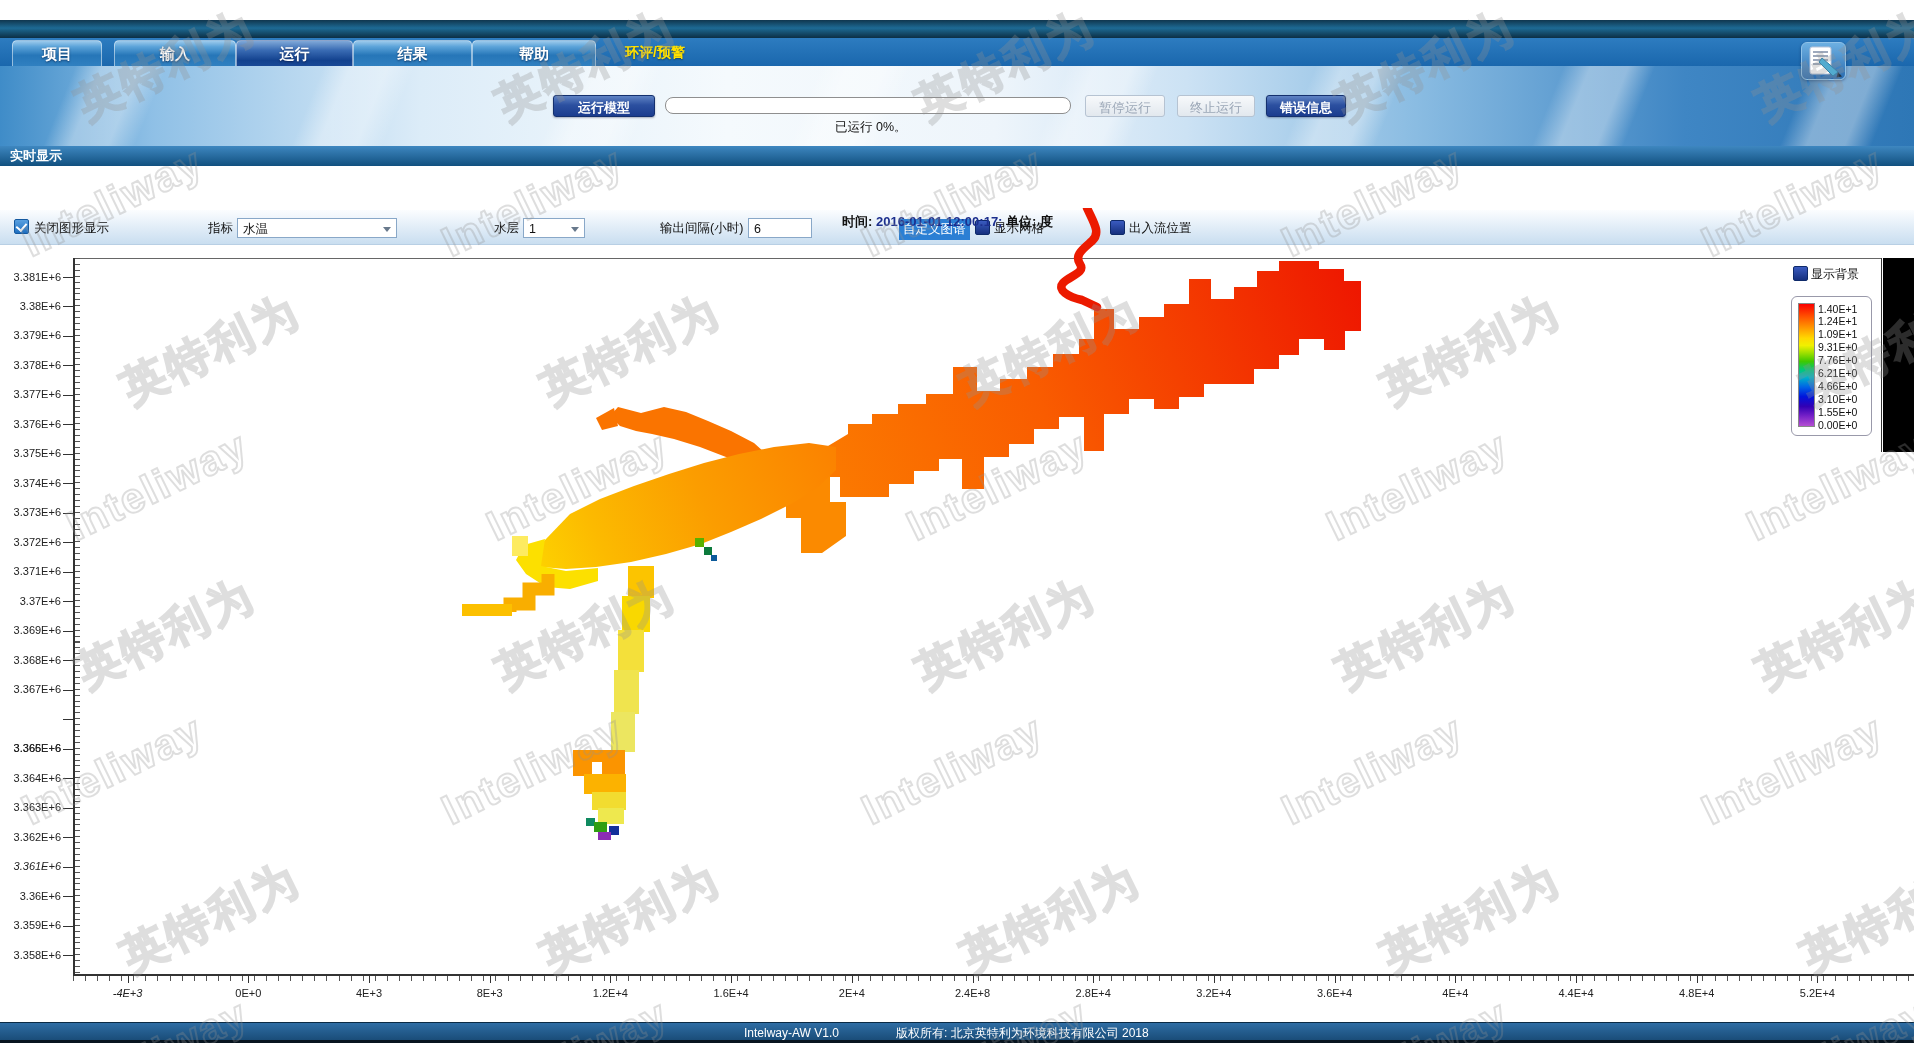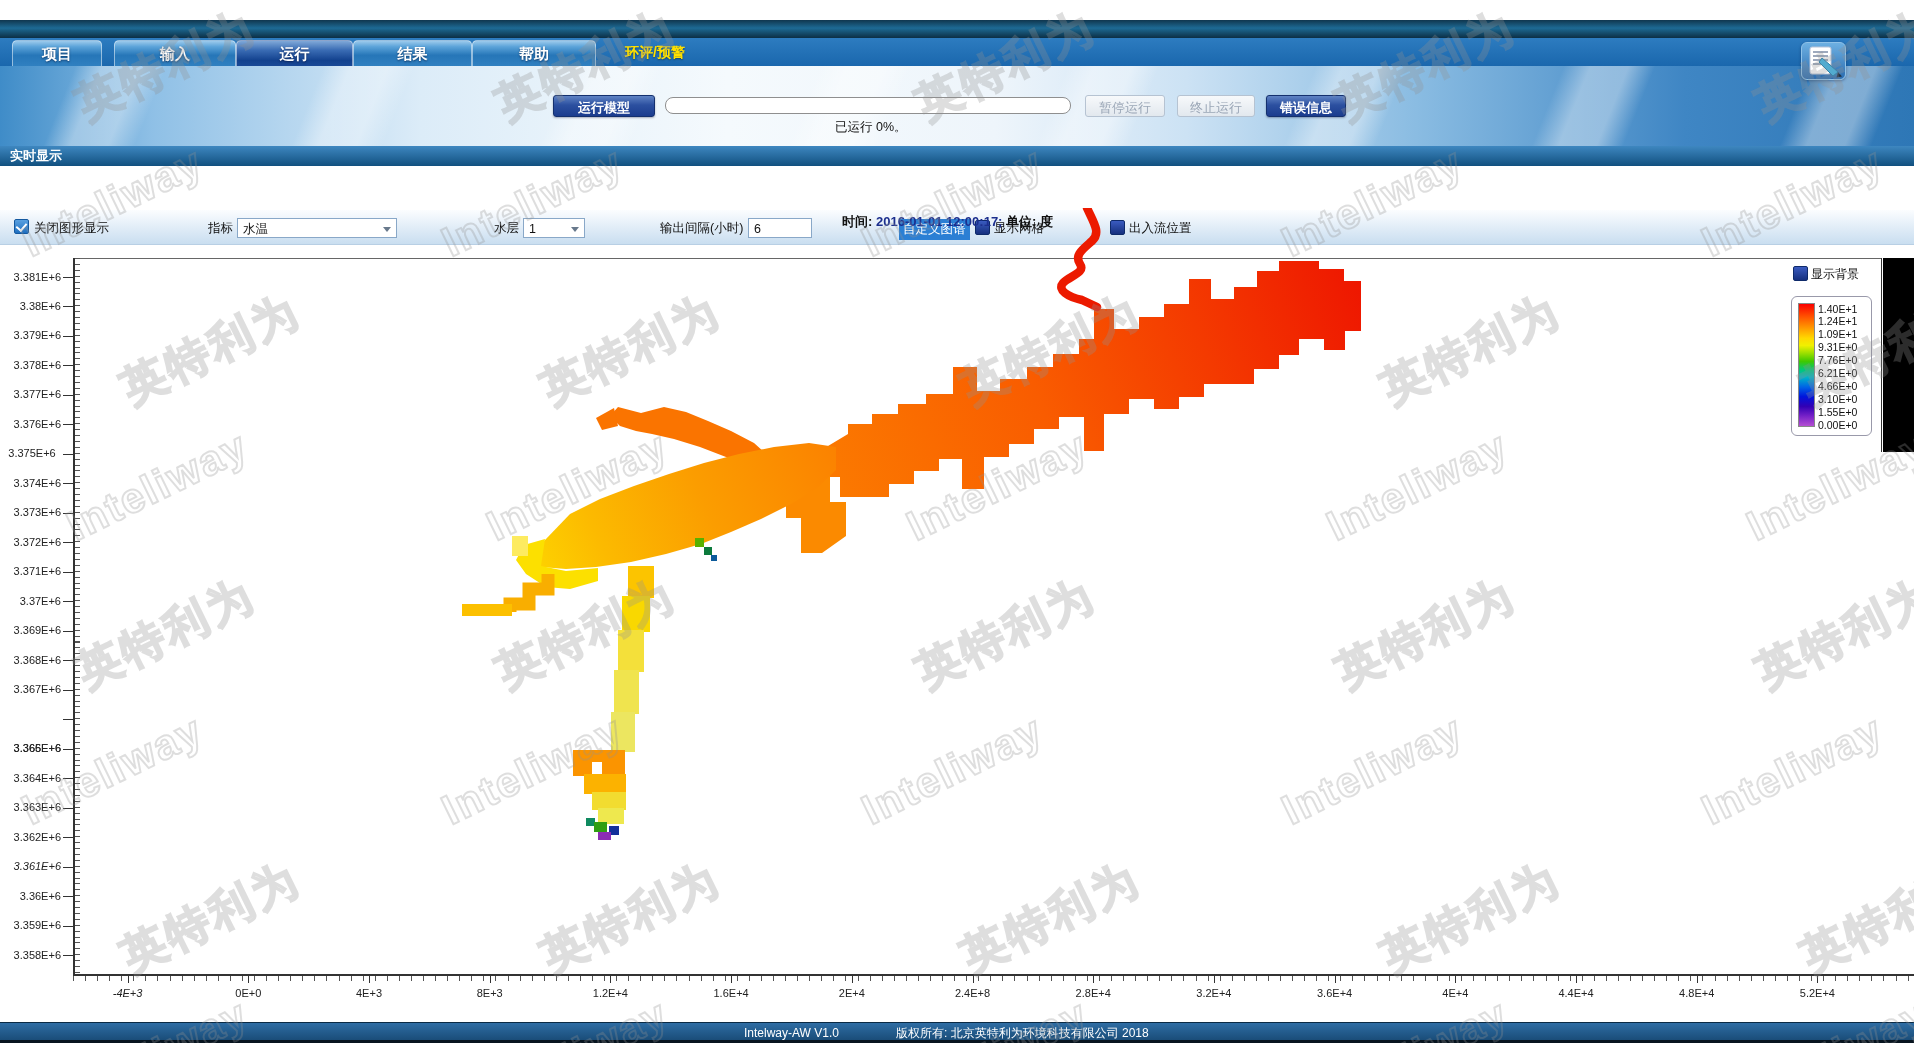--- a/index.html
+++ b/index.html
@@ -178,21 +178,21 @@
       <div class="abs ylab" style="left: 3px; top: 299.98px;">3.38E+6</div>
       <div class="abs ytick" style="left: 63px; top: 335.96px;"></div>
       <div class="abs ylab" style="left: 3px; top: 329.46px;">3.379E+6</div>
       <div class="abs ytick" style="left: 63px; top: 365.44px;"></div>
       <div class="abs ylab" style="left: 3px; top: 358.94px;">3.378E+6</div>
       <div class="abs ytick" style="left: 63px; top: 394.92px;"></div>
       <div class="abs ylab" style="left: 3px; top: 388.42px;">3.377E+6</div>
       <div class="abs ytick" style="left: 63px; top: 424.4px;"></div>
       <div class="abs ylab" style="left: 3px; top: 417.9px;">3.376E+6</div>
       <div class="abs ytick" style="left: 63px; top: 453.88px;"></div>
-      <div class="abs ylab" style="left: 3px; top: 447.38px; text-align: center;">3.375E+6</div>
+      <div class="abs ylab" style="left: 3px; top: 447.38px;">3.375E+6</div>
       <div class="abs ytick" style="left: 63px; top: 483.36px;"></div>
       <div class="abs ylab" style="left: 3px; top: 476.86px;">3.374E+6</div>
       <div class="abs ytick" style="left: 63px; top: 512.84px;"></div>
       <div class="abs ylab" style="left: 3px; top: 506.34px;">3.373E+6</div>
       <div class="abs ytick" style="left: 63px; top: 542.32px;"></div>
       <div class="abs ylab" style="left: 3px; top: 535.82px;">3.372E+6</div>
       <div class="abs ytick" style="left: 63px; top: 571.8px;"></div>
       <div class="abs ylab" style="left: 3px; top: 565.3px;">3.371E+6</div>
       <div class="abs ytick" style="left: 63px; top: 601.28px;"></div>
       <div class="abs ylab" style="left: 3px; top: 594.78px;">3.37E+6</div>

